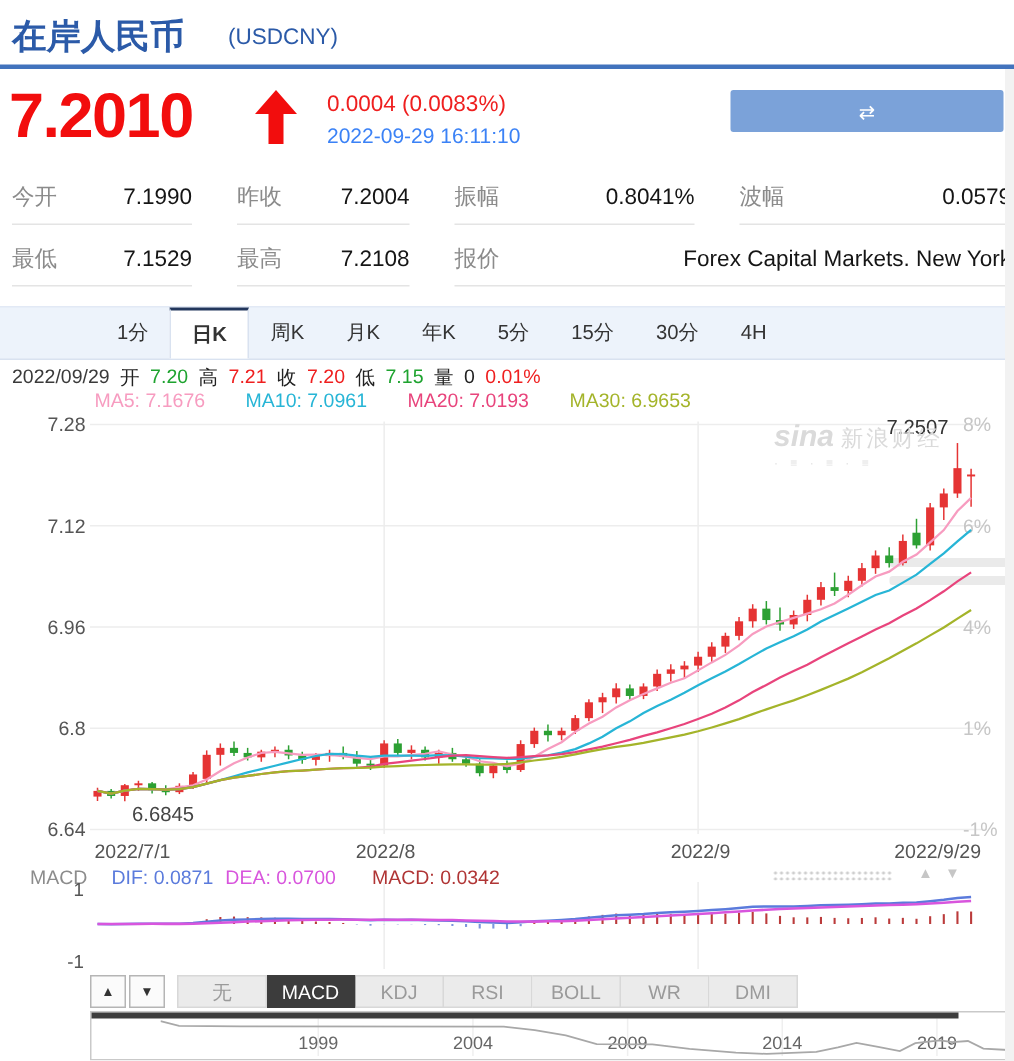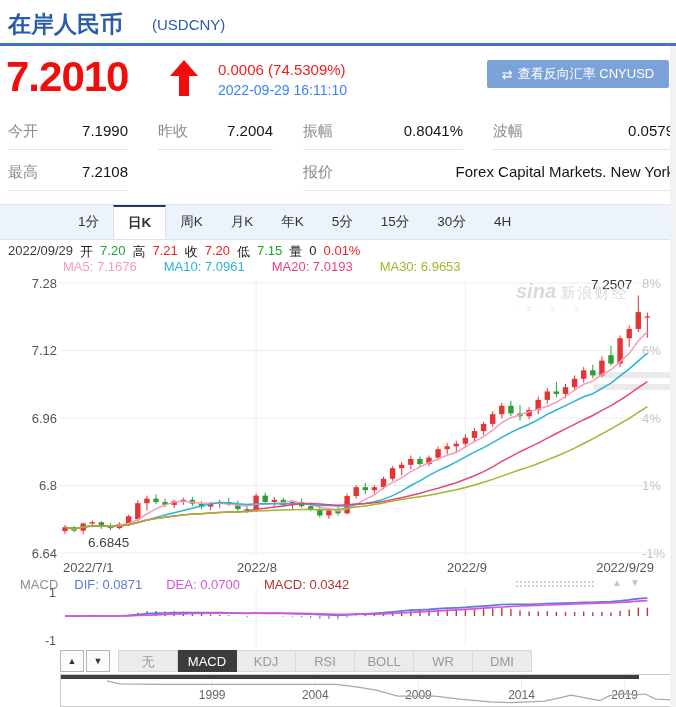--- a/index.html
+++ b/index.html
@@ -44,21 +44,21 @@
   .ma5{color:#f79cc0;} .ma10{color:#27b5d6;} .ma20{color:#e8447c;} .ma30{color:#a4b42a;}
   
   #mainChart{position:absolute;left:0;top:276px;}
   #macdChart{position:absolute;left:0;top:584px;}
   .watermark{position:absolute;left:516px;top:284px;color:#dadada;pointer-events:none;line-height:14px;}
   .watermark .logo{font-size:20px;font-weight:bold;font-style:italic;}
   .watermark .wtxt{font-size:15px;letter-spacing:2px;}
   .watermark .sub{font-size:8px;letter-spacing:3px;color:#e3e3e3;}
   .macd-row{position:absolute;left:20px;top:577px;font-size:13px;display:flex;}
   .macd-row .lab{color:#8c8c8c;margin-right:16px;}
-  .macd-row .dif{color:#5b7bdc;margin-right:24px;}
+  .macd-row .dif{color:#5b7bdc;margin-right:8px;}
   .macd-row .dea{color:#d855dd;margin-right:24px;}
   .macd-row .mval{color:#b03535;}
   .dots-handle{position:absolute;left:515px;top:580px;width:80px;height:7px;
      background-image:radial-gradient(#cfcfcf 1px,transparent 1.1px);background-size:4px 4px;cursor:row-resize;}
   .tri{position:absolute;top:577px;font-size:10px;color:#c6c6c6;cursor:pointer;}
   
   .ind-row{position:absolute;left:60px;top:650px;height:22px;display:flex;align-items:stretch;}
   .nav-btn{width:22px;border:1px solid #b5b5b5;background:#fbfbfb;font-size:9px;color:#333;
            display:flex;align-items:center;justify-content:center;cursor:pointer;}
   .nav-btn + .nav-btn{margin-left:2px;margin-right:8px;}
@@ -80,43 +80,46 @@
 <div class="header">
   <span class="title">在岸人民币</span>
   <span class="symbol">(USDCNY)</span>
 </div>
 <div class="blue-rule"></div>
 
 <div class="price">7.2010</div>
 <svg class="arrow-up" width="28" height="36" viewBox="0 0 28 36">
   <path d="M14 0 L28 16 H19 V36 H9 V16 H0 Z" fill="#f20d0d"></path>
 </svg>
-<div class="chg">0.0006 (74.5309%)</div>
+<div class="chg">0.0004 (0.0083%)</div>
 <div class="ts">2022-09-29 16:11:10</div>
 <button class="rev-btn">
   <span>⇄</span>
-  <span>查看反向汇率 CNYUSD</span>
 </button>
 
 <div class="stats">
   <div class="cell">
       <span class="sl">今开</span>
       <span class="sv">7.1990</span>
     </div>
   <div class="cell">
       <span class="sl">昨收</span>
       <span class="sv">7.2004</span>
     </div>
   <div class="cell">
       <span class="sl">振幅</span>
       <span class="sv">0.8041%</span>
     </div>
   <div class="cell">
       <span class="sl">波幅</span>
       <span class="sv">0.0579</span>
+    </div>
+  <div class="cell">
+      <span class="sl">最低</span>
+      <span class="sv">7.1529</span>
     </div>
   <div class="cell">
       <span class="sl">最高</span>
       <span class="sv">7.2108</span>
     </div>
   <div class="cell wide">
       <span class="sl">报价</span>
       <span class="sv">Forex Capital Markets. New York</span>
     </div>
 </div>

